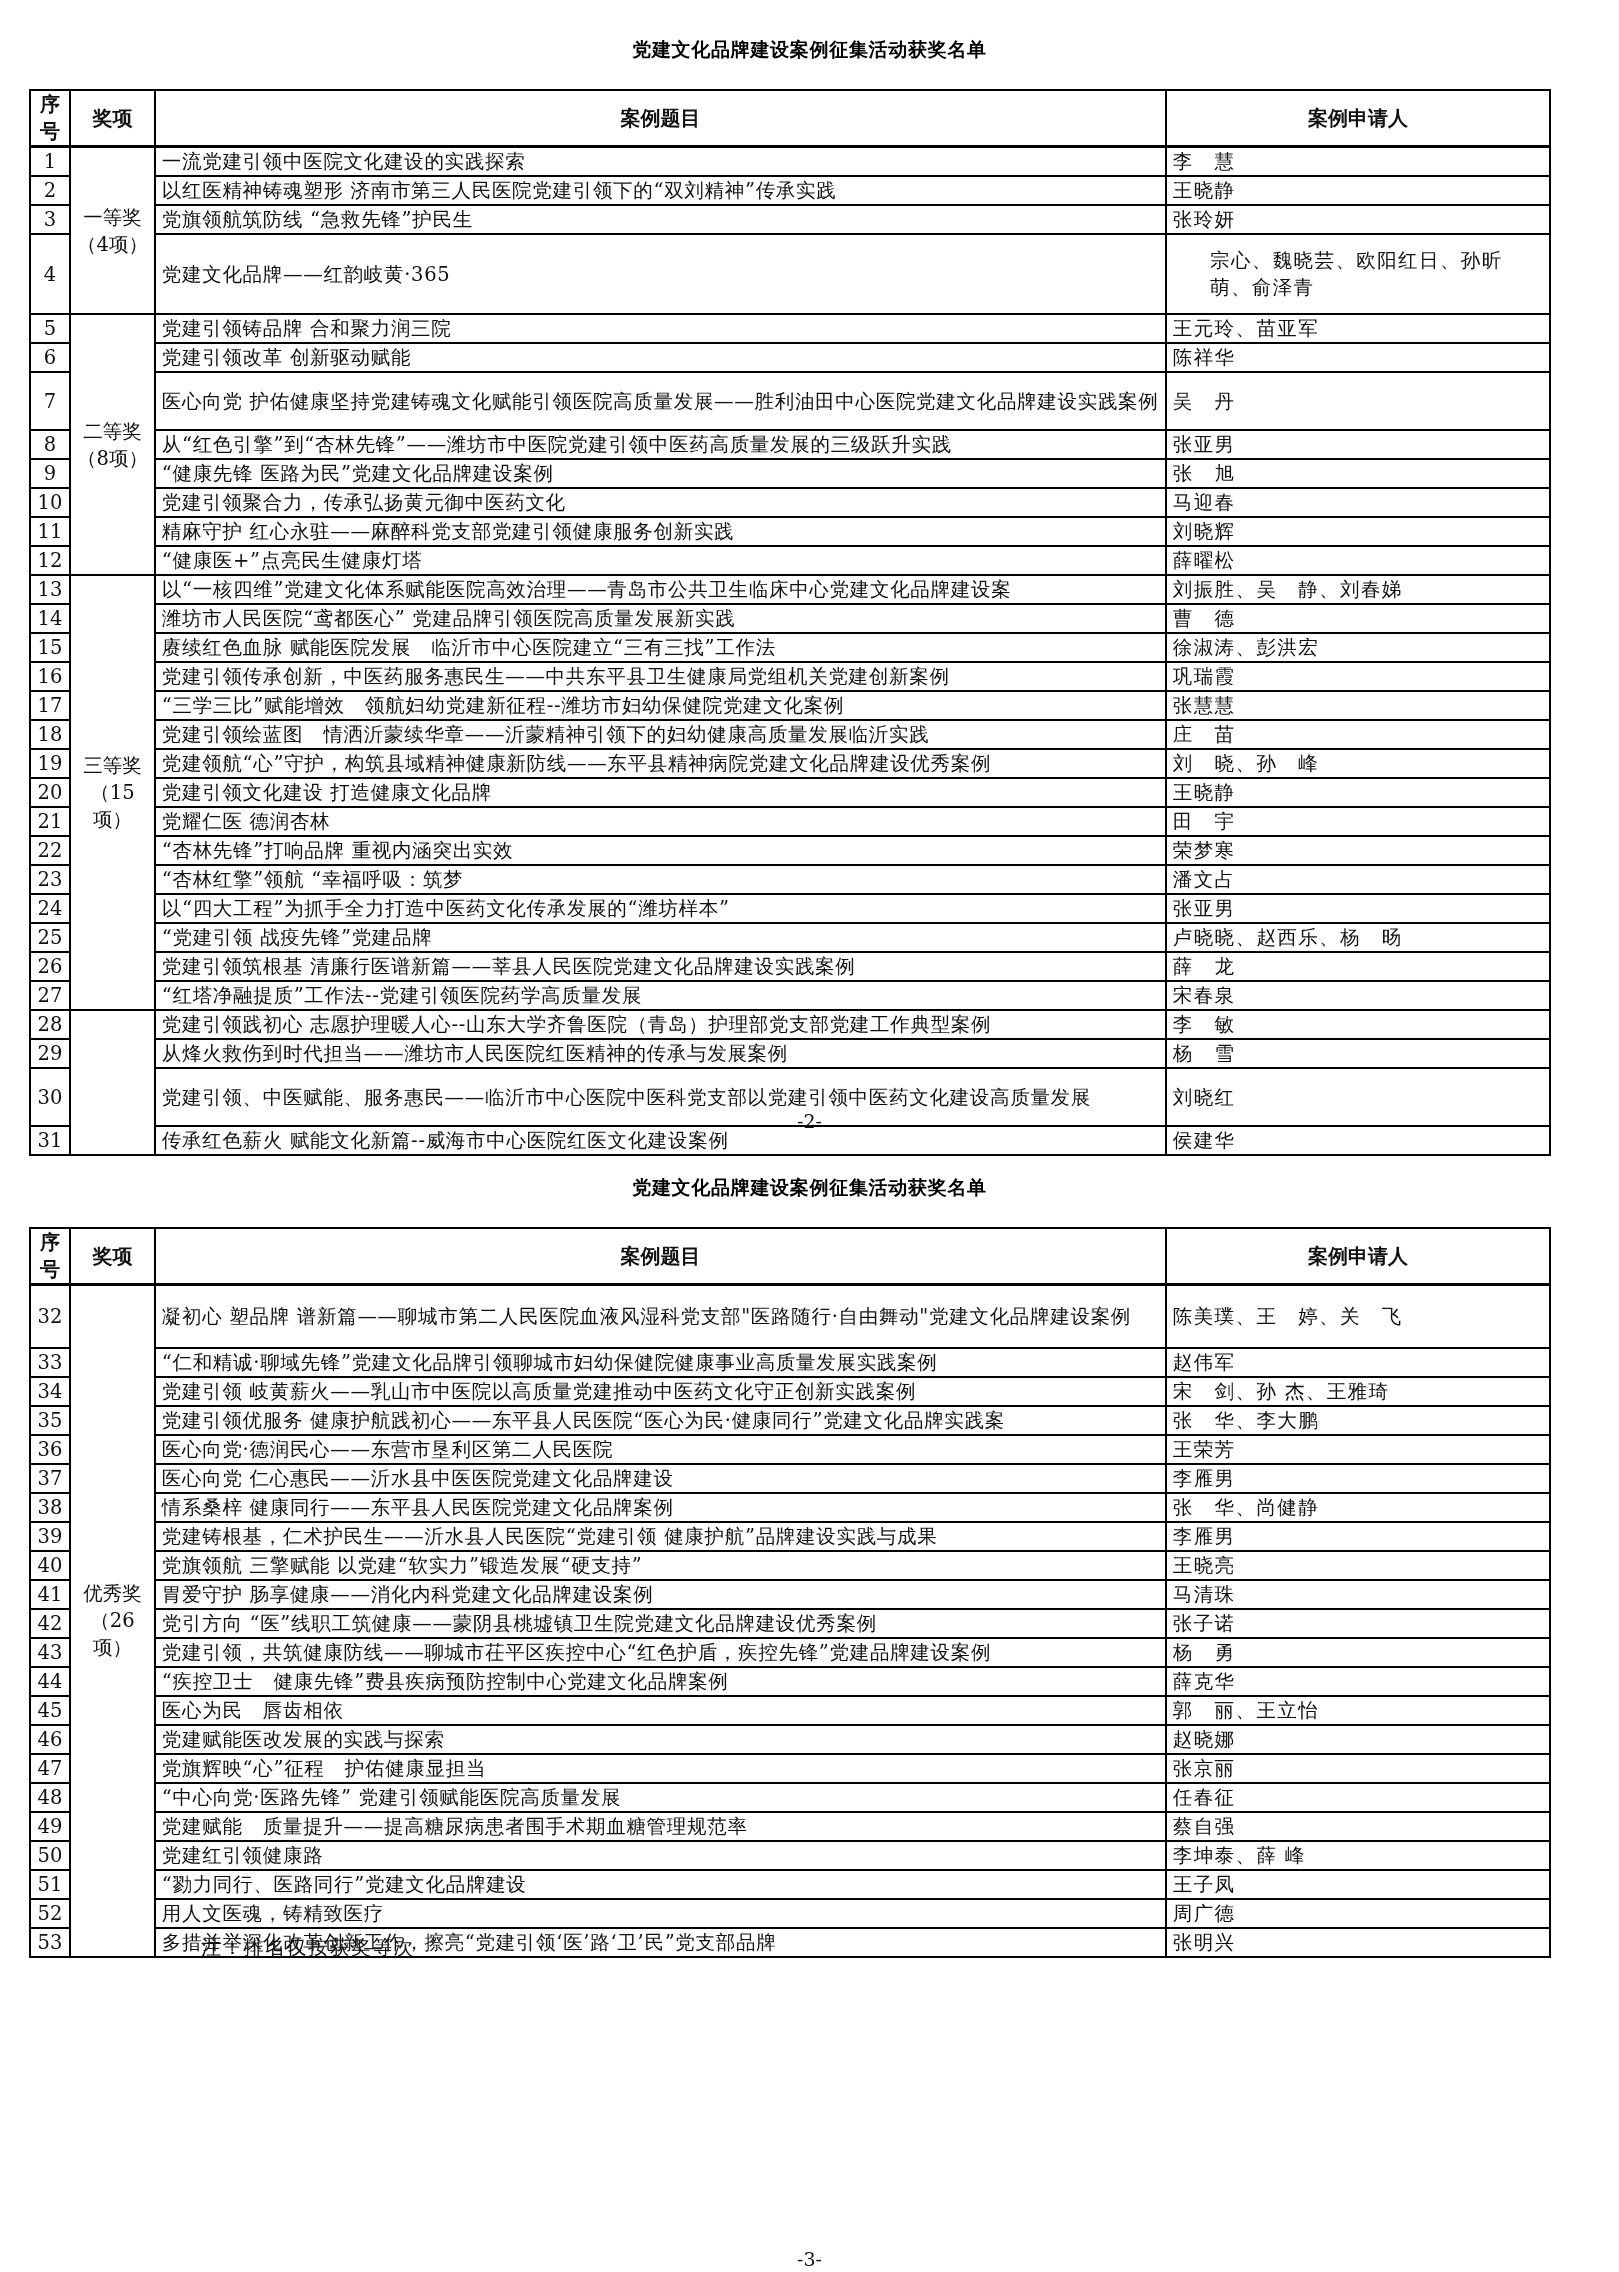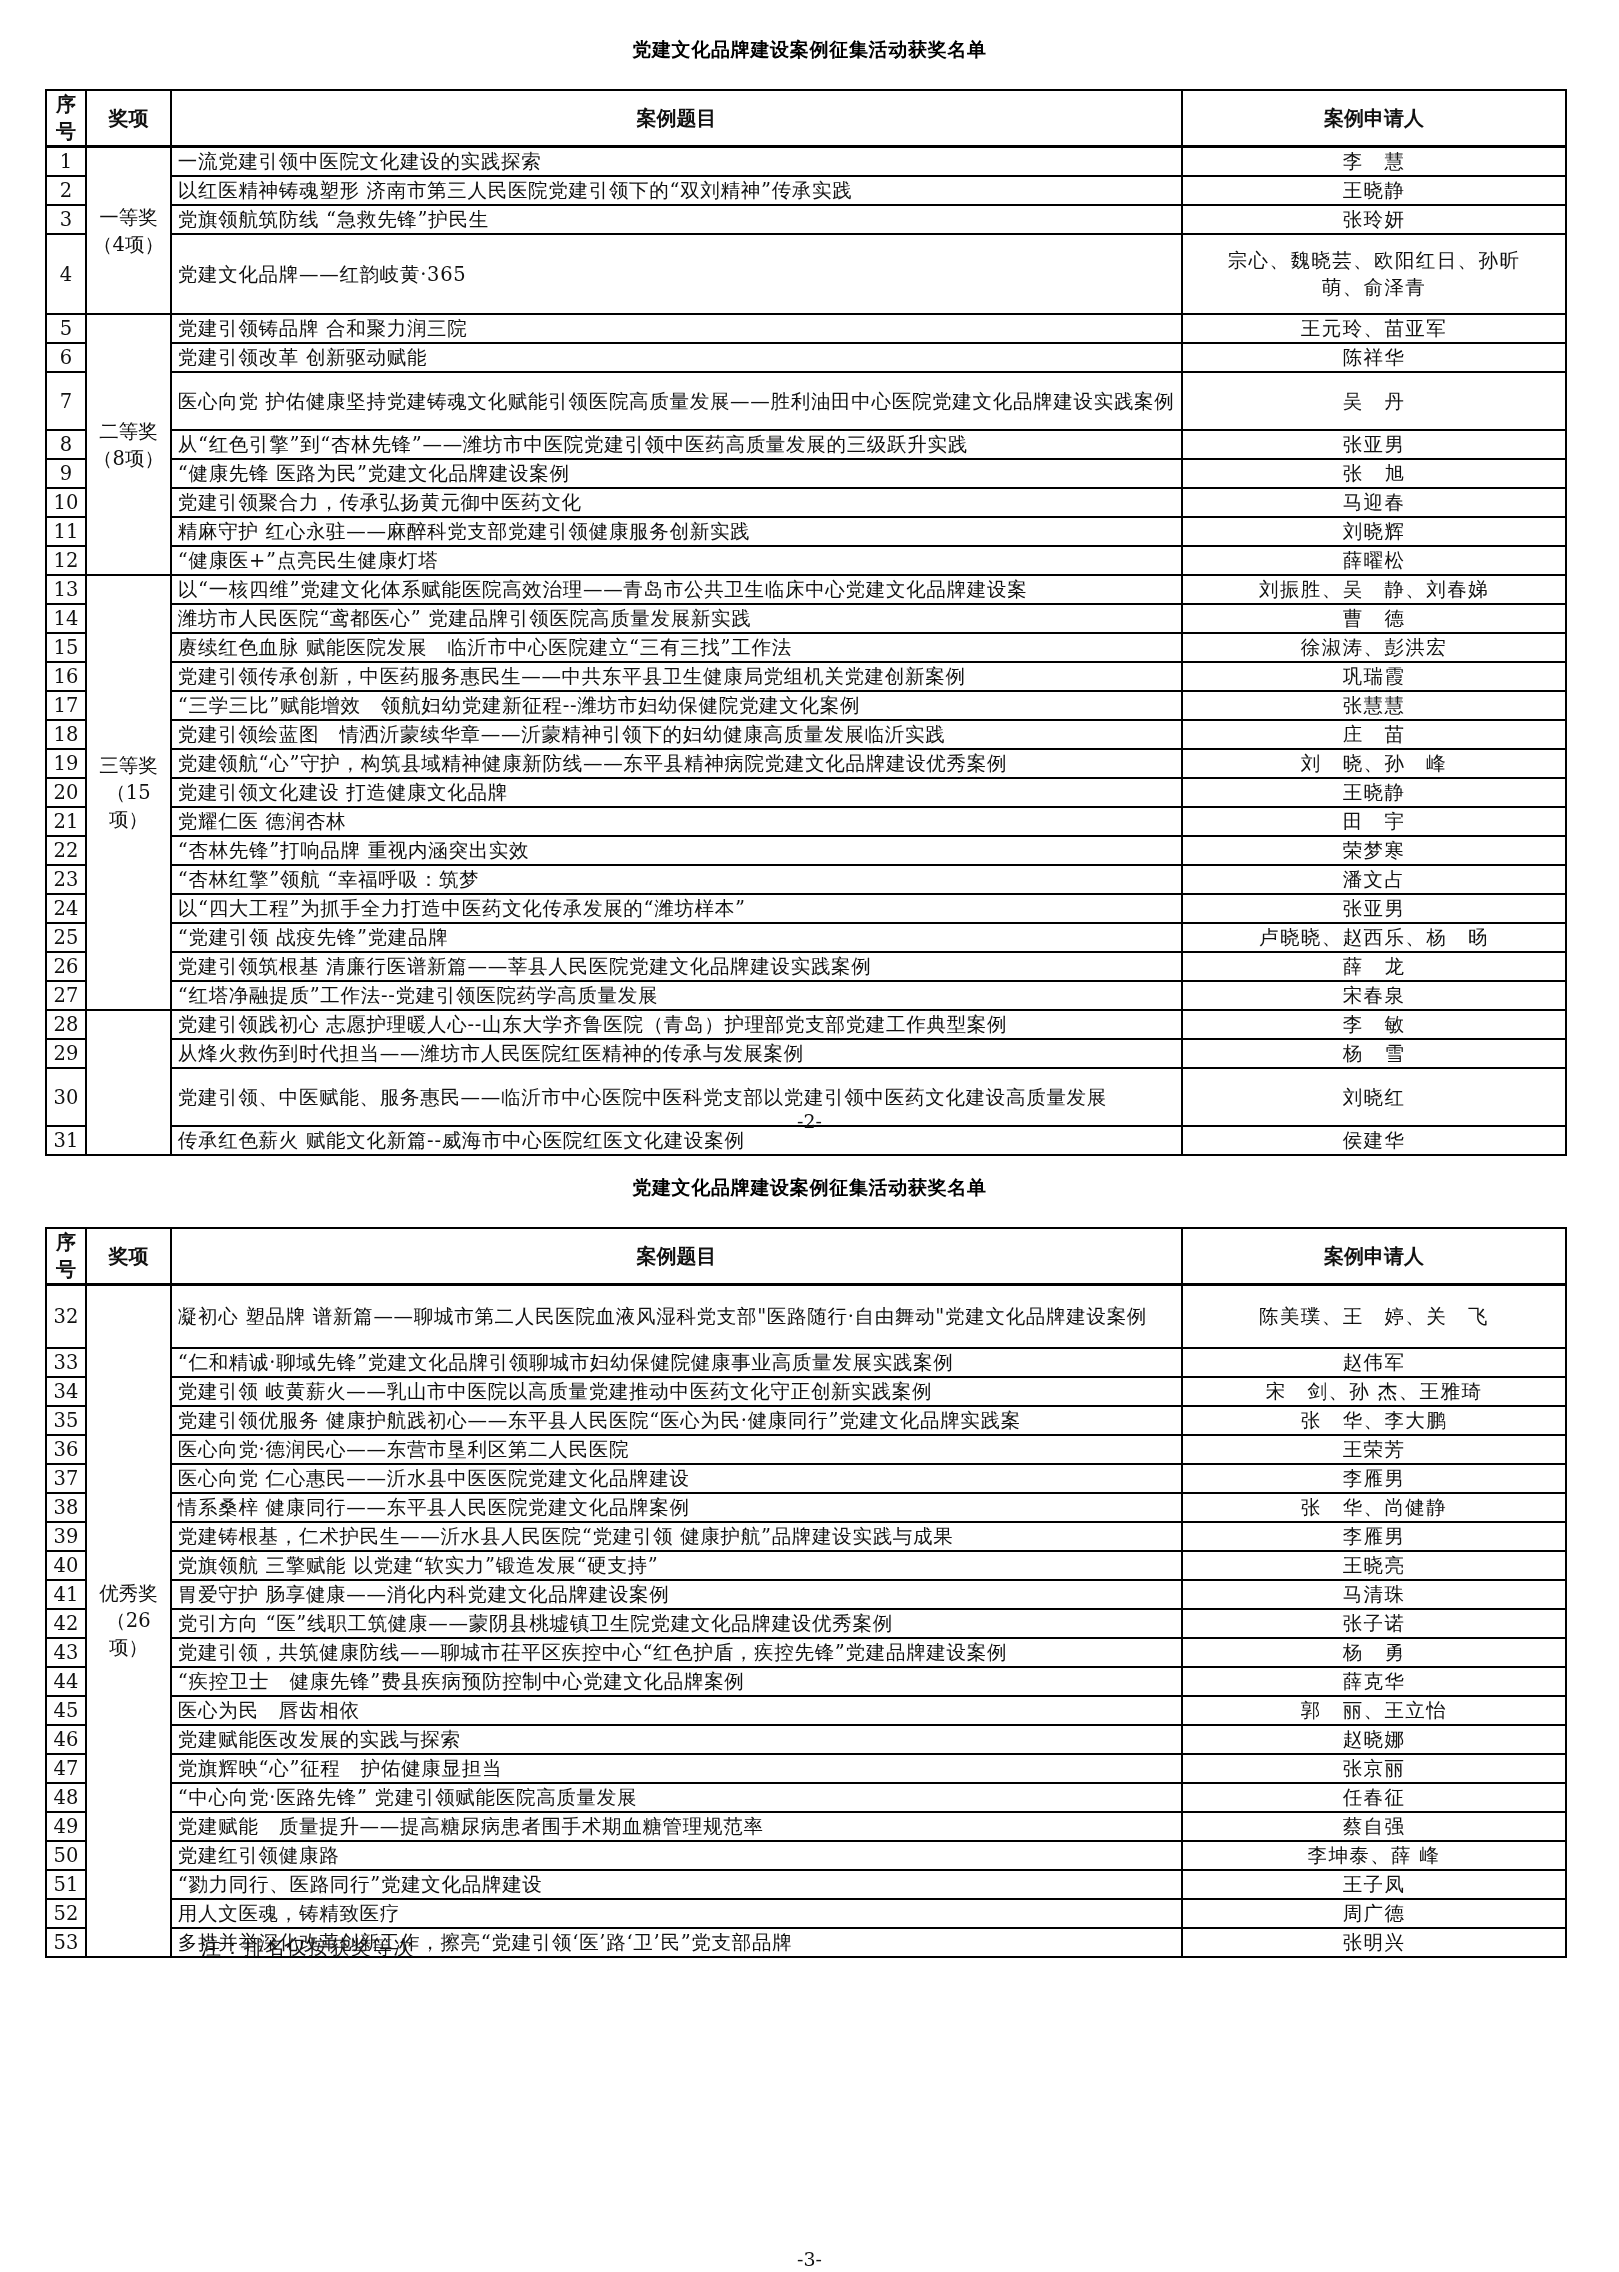--- a/index.html
+++ b/index.html
@@ -4,37 +4,37 @@
 <style>
   * { box-sizing: border-box; margin: 0; padding: 0; }
   html, body { width: 1619px; height: 2273px; background: #ffffff; }
   body { position: relative; color: #111; font-family: "DejaVu Serif", "Liberation Serif", serif; overflow: hidden; }
   .page-title {
     position: absolute; left: 0; width: 1619px; text-align: center;
     font-family: "DejaVu Sans", "Liberation Sans", sans-serif;
     font-weight: bold; font-size: 19px; letter-spacing: 0.7px; color: #000;
   }
   table.award-table {
-    position: absolute; left: 45px; width: 1520px;
+    position: absolute; left: 29px; width: 1520px;
     border-collapse: collapse; table-layout: fixed;
     border: 2.9px solid #000;
   }
   table.award-table th, table.award-table td {
     border: 2.2px solid #000; padding: 0 5.8px; overflow: hidden;
     font-size: 19.5px; line-height: 27px; font-weight: normal;
   }
   table.award-table thead th {
     font-family: "DejaVu Sans", "Liberation Sans", sans-serif;
     font-weight: bold; font-size: 20px; text-align: center;
     border-bottom: 3.6px solid #000; height: 36px;
   }
   td.col-no { text-align: center; font-size: 19.5px; }
   td.col-award { text-align: center; vertical-align: middle; line-height: 29px; font-size: 20px; }
   td.col-title { text-align: left; letter-spacing: 0.7px; }
-  td.col-applicant { text-align: center; letter-spacing: 1.4px; white-space: pre-wrap; }
+  td.col-applicant { letter-spacing: 1.4px; white-space: pre-wrap; }
   .page-num {
     position: absolute; left: 0; width: 1619px; text-align: center;
     font-size: 19px; color: #111;
   }
   .note {
     position: absolute; left: 169px; font-size: 20px; letter-spacing: 1.4px;
     font-family: "DejaVu Sans", "Liberation Sans", sans-serif;
   }
 </style>
 </head>

